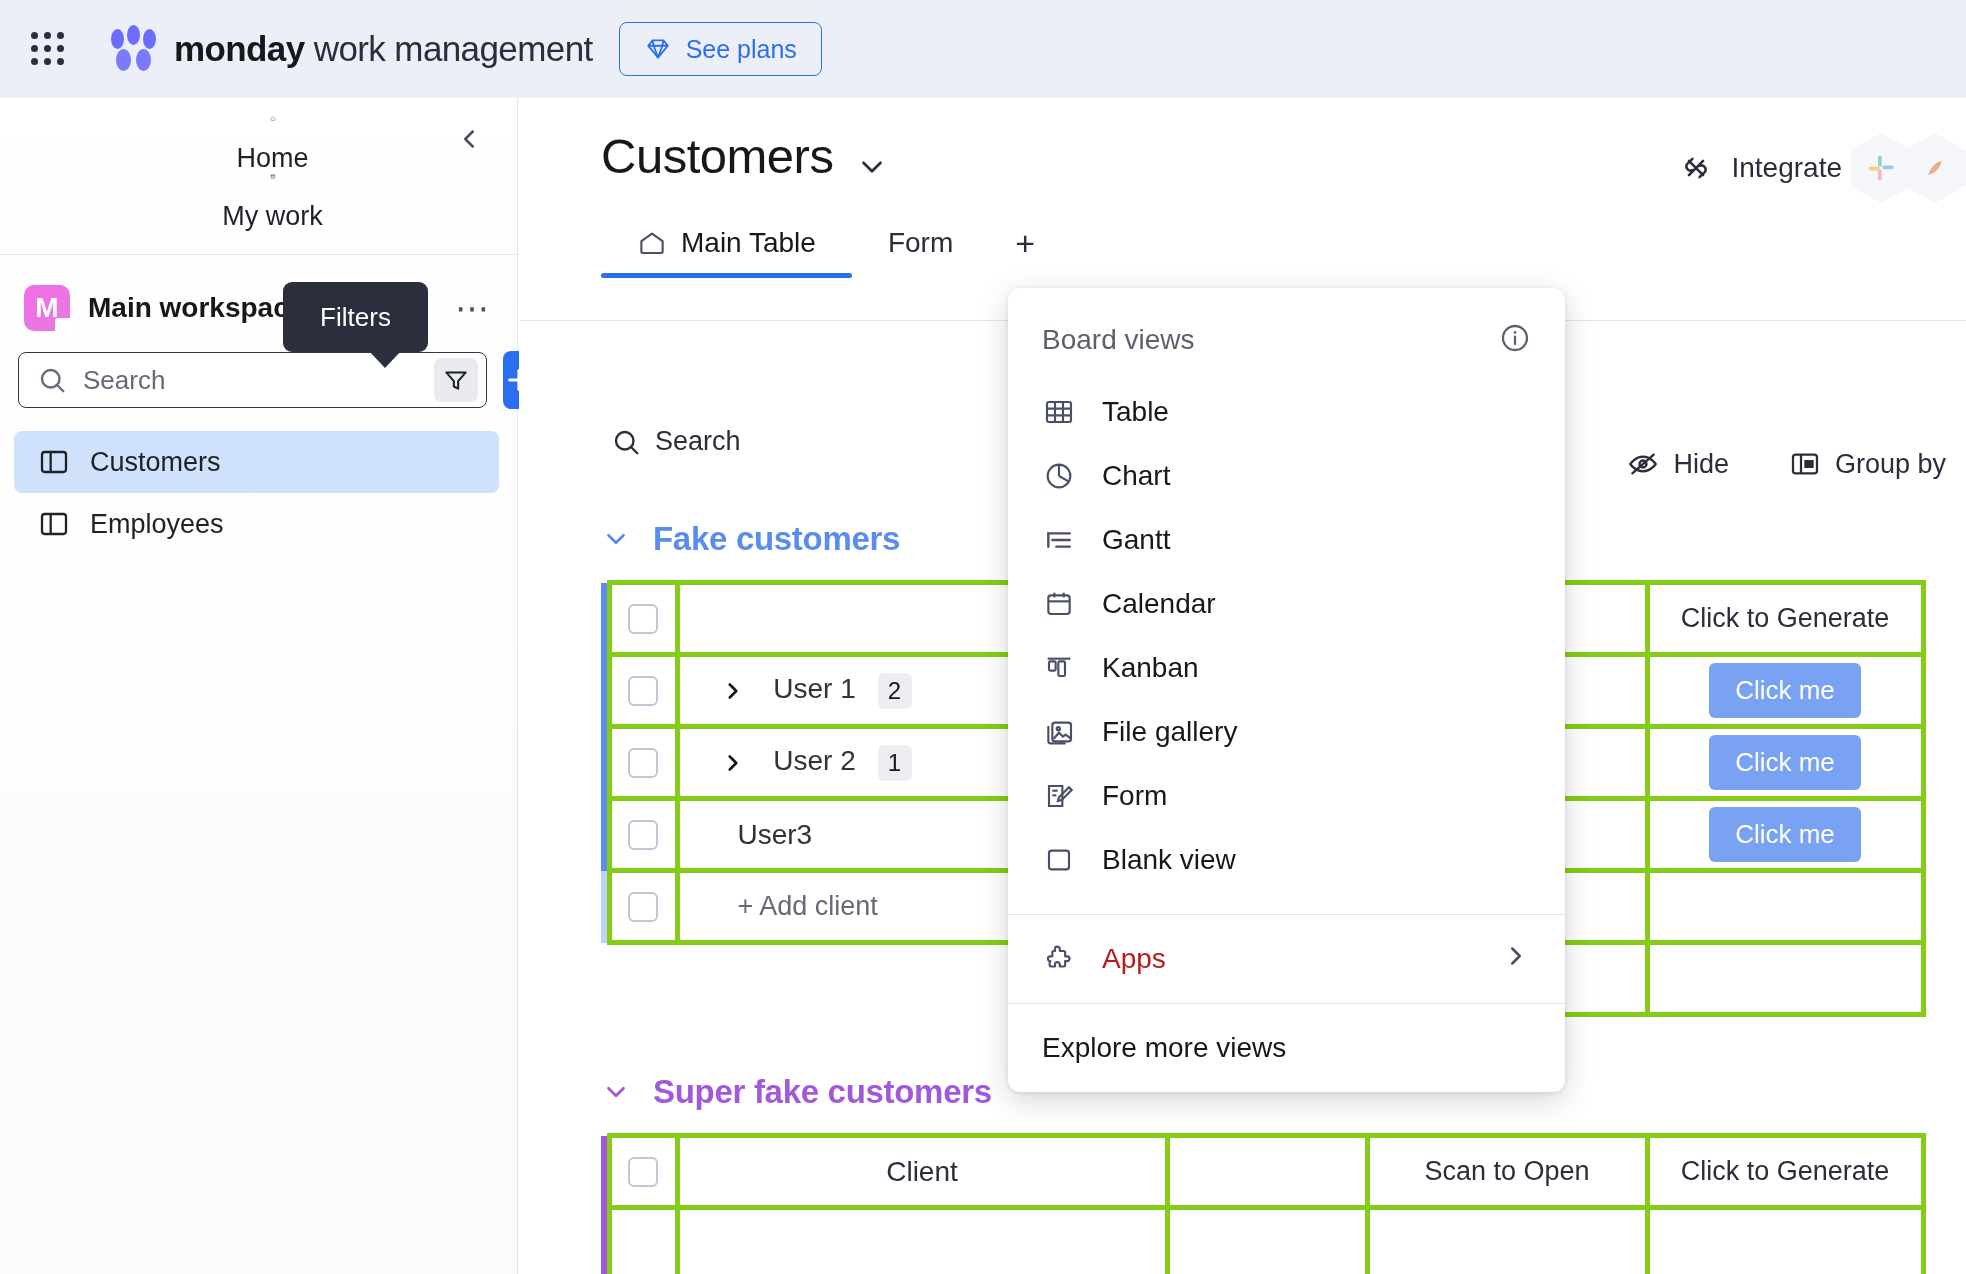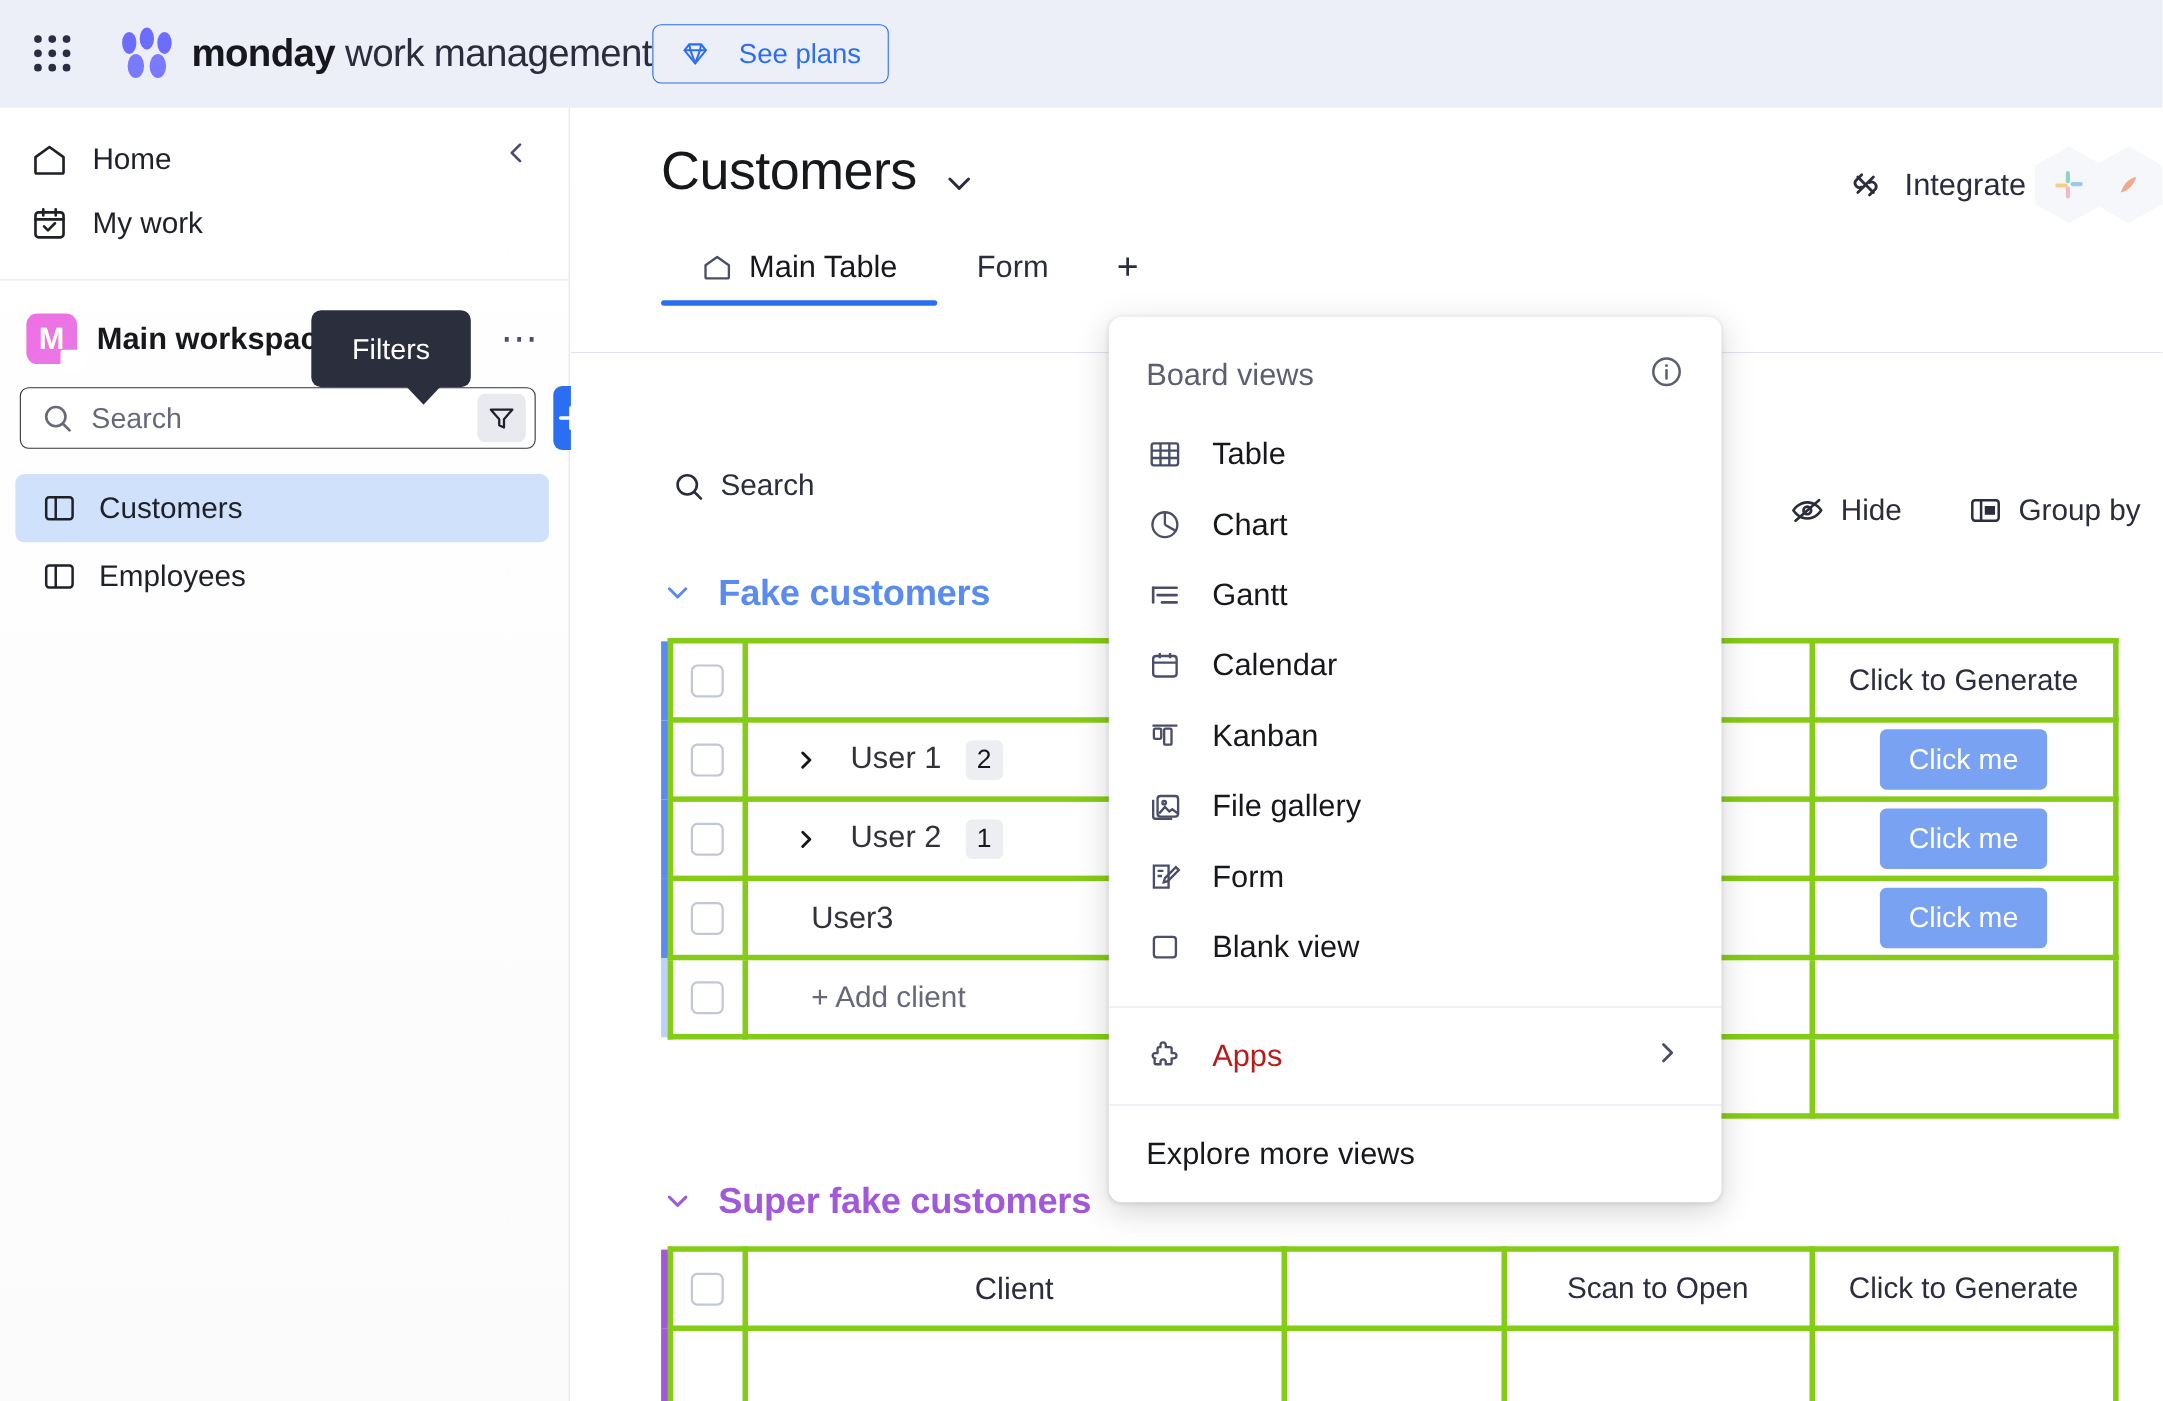--- a/index.html
+++ b/index.html
@@ -29,37 +29,37 @@
   .mlogo span { position: absolute; border-radius: 50%; background: #6c6cff; }
   .mlogo .d1 { width: 13px; height: 20px; left: 5px;  top: 4px;  background:#6c6cff; }
   .mlogo .d2 { width: 13px; height: 20px; left: 21px; top: 0px;  background:#6c6cff; }
   .mlogo .d3 { width: 13px; height: 20px; left: 37px; top: 4px;  background:#6c6cff; }
   .mlogo .d4 { width: 15px; height: 22px; left: 10px; top: 24px; background:#7a7aff; }
   .mlogo .d5 { width: 15px; height: 22px; left: 30px; top: 24px; background:#7a7aff; }
   .brandtext { font-size: 35px; letter-spacing: -0.6px; white-space: nowrap; }
   .brandtext b { font-weight: 800; color: #17181c; }
   .brandtext span { font-weight: 400; color: #2b2d3c; }
   .seeplans {
-    height: 54px; padding: 0 24px;
+    margin-left: 26px; height: 54px; padding: 0 24px;
     border: 1.5px solid #2b6ef2; border-radius: 8px;
-    display: flex; align-items: center; gap: 26px;
+    display: flex; align-items: center; gap: 14px;
     color: #2b6ef2; font-size: 25px; background: transparent; cursor: pointer;
   }
   .diamond { width: 28px; height: 26px; }
 
   
   .sidebar {
     position: absolute; top: 98px; left: 0; width: 518px; height: 1176px;
     background: linear-gradient(180deg,#ffffff 0%, #fbfbfc 100%);
     border-right: 1px solid #e2e5ee;
   }
   .navlist { padding: 18px 0 14px 0; }
   .navitem {
     height: 58px; display: flex; align-items: center; gap: 22px;
-    padding-left: 28px; font-size: 27px; color: #1f2129; cursor: pointer;
+    padding-left: 28px; font-size: 27px; color: #1f2129; cursor: pointer; flex-direction: column;
   }
   .sep { height: 1px; background: #e2e5ee; margin: 8px 0 0 0; }
 
   .wsrow { display:flex; align-items:center; gap:18px; padding: 30px 26px 14px 24px; position: relative;}
   .wsicon { width: 46px; height: 46px; border-radius: 10px;
     background: linear-gradient(135deg,#f06ee6,#e879e2);
     color:#fff; font-weight: 800; font-size: 28px;
     display:flex; align-items:center; justify-content:center; position: relative; }
   .wsicon:after{ content:""; position:absolute; right:-7px; bottom:-7px; width:22px;height:20px;
     background:#fff; border-radius:3px;

